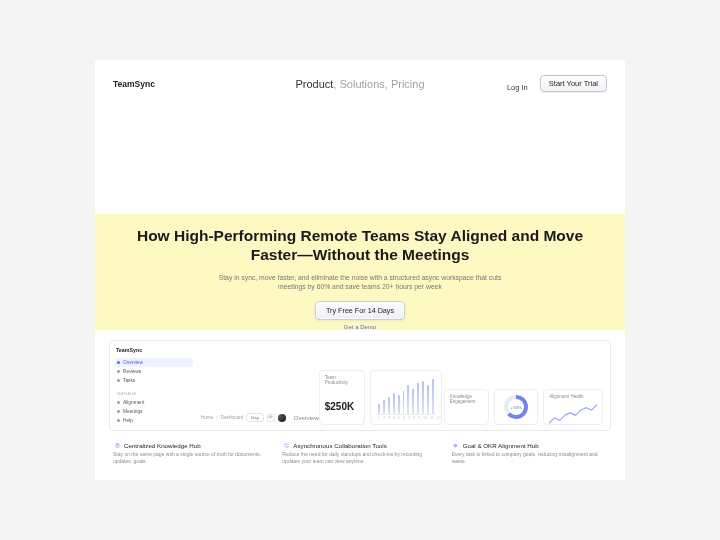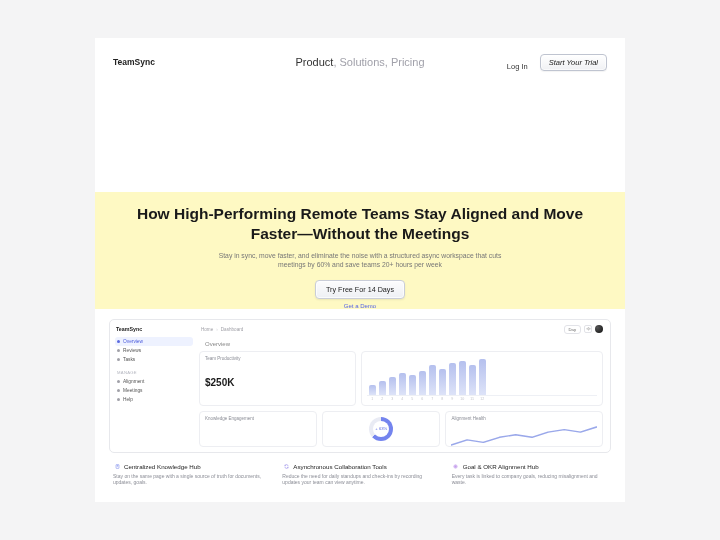--- a/index.html
+++ b/index.html
@@ -51,21 +51,20 @@
     color: #333;
   }
   .start-trial {
     font-size: 7.5px;
     color: #222;
     padding: 3px 8px;
     border: 1px solid #bfc4d0;
     border-radius: 4px;
     background: linear-gradient(#fff, #f0f1f4);
     box-shadow: 0 1px 1px rgba(0,0,0,.05), inset 0 0 0 1px rgba(255,255,255,.6);
-    font-style: italic;
   }
 
   .bg-word {
     position: absolute;
     top: -10px;
     left: -6px;
     right: -6px;
     text-align: center;
     font-size: 130px;
     font-weight: 600;
@@ -161,21 +160,22 @@
     text-transform: uppercase;
     letter-spacing: .3px;
     color: #b5b7c0;
     margin-top: 4px;
     padding: 1px 2px;
   }
 
   .main {
     flex: 1;
     display: flex;
-    flex-direction: column;
+    flex-direction: row;
+    align-items: flex-end;
   }
   .topbar {
     display: flex;
     align-items: center;
     font-size: 4.6px;
     color: #a1a1a8;
     gap: 3px;
     padding: 0 2px 3px 2px;
   }
   .topbar .crumbsep { color: #d0d0d4; }

